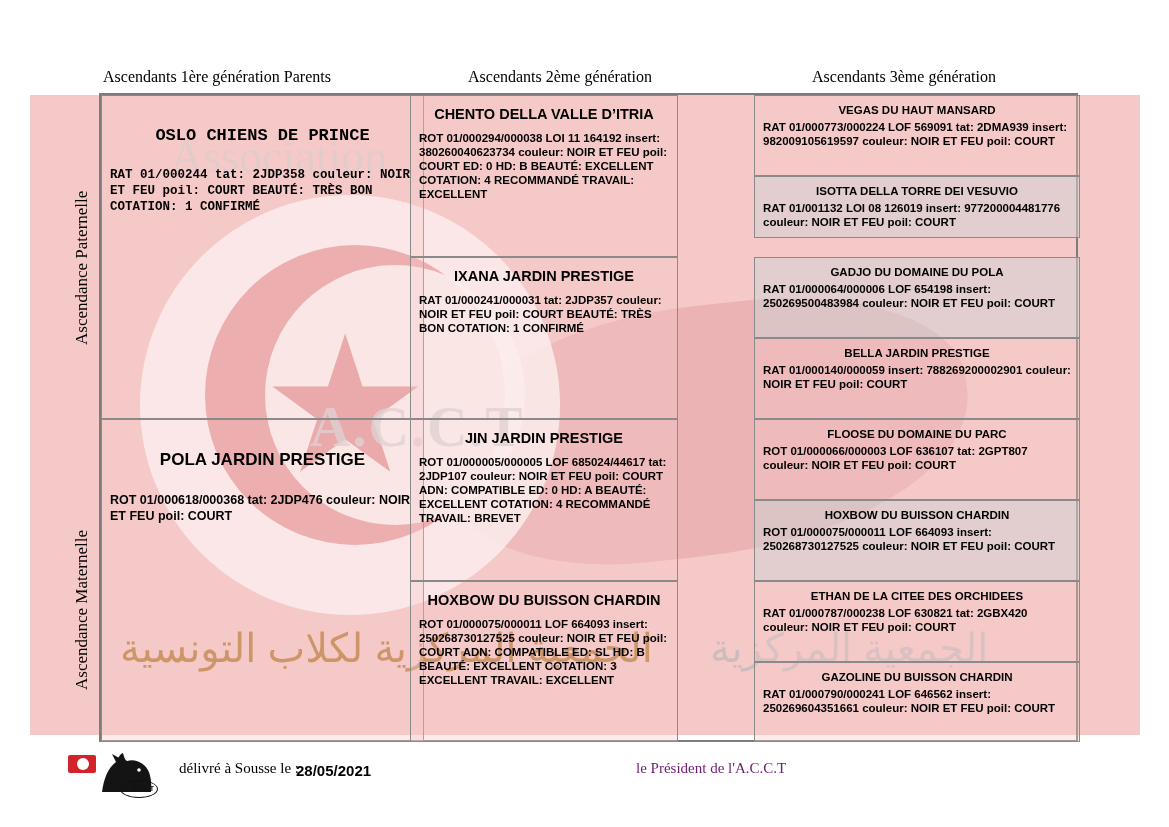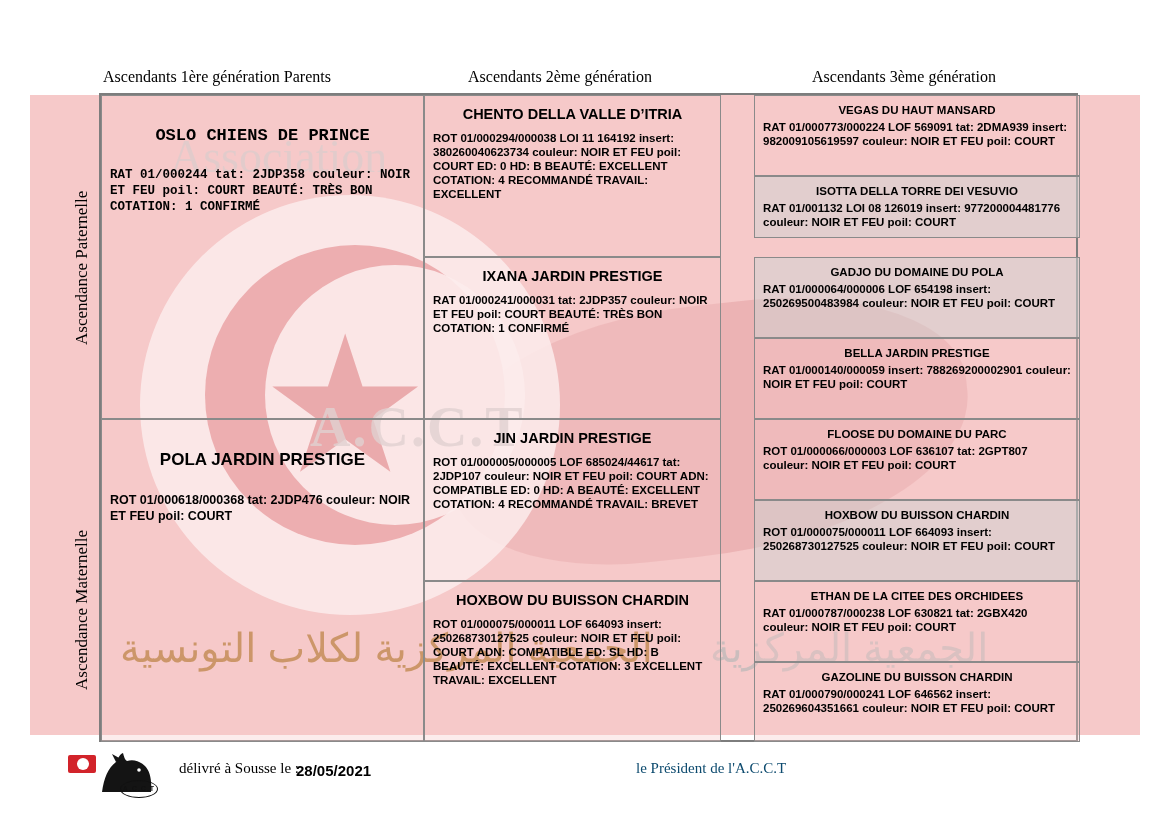--- a/index.html
+++ b/index.html
@@ -169,21 +169,21 @@
   }
 
   
   .g1 { left:0px; width:323px; }
   .g1 .name { font-size:17px; margin-bottom:22px; margin-top:24px;}
   .g1 .details { font-size:12.5px; line-height:16px; }
   #c-g1-1 { top:0px; height:324px;font-family:Liberation Mono, monospace; }
   #c-g1-2 { top:324px; height:323px; }
 
   
-  .g2 { left:323px; width:297px; }
+  .g2 { left:309px; width:268px; }
   .g2 .name { font-size:14.5px; margin-bottom:9px; margin-top:4px;}
   .g2 .details { font-size:11.5px; line-height:14px; font-weight:bold;}
   #c-g2-1 { top:0px;   height:162px; }
   #c-g2-2 { top:162px; height:162px; }
   #c-g2-3 { top:324px; height:162px; }
   #c-g2-4 { top:486px; height:161px; }
 
   
   .g3 { left:653px; width:326px; }
   .g3 .name { font-size:11.5px; margin-bottom:4px; margin-top:2px;}
@@ -242,21 +242,21 @@
     font-size:15px;
     color:#000;
   }
   #date {
     position:absolute; left:280px; top:14px;
     font-size:15px; font-weight:bold; color:#000;
   }
   #president {
     position:absolute; left:620px; top:12px;
     font-family:"Liberation Serif", serif;
-    font-size:15px; color:#0c4a6e;
+    font-size:15px; color:#701a75;
   }
 </style>
 </head>
 <body>
 
 <div id="bg">
   <div class="flagfield"></div>
   <div class="dogshape"></div>
   <div class="disc"></div>
   <div class="crescent"></div>

